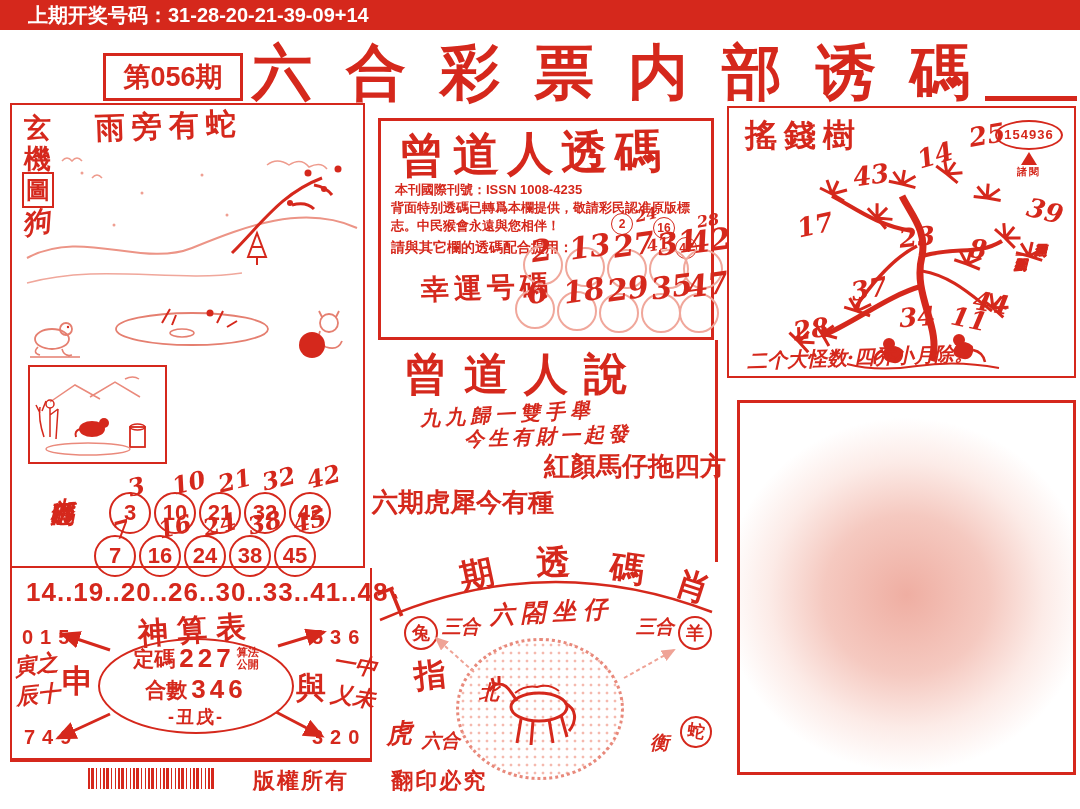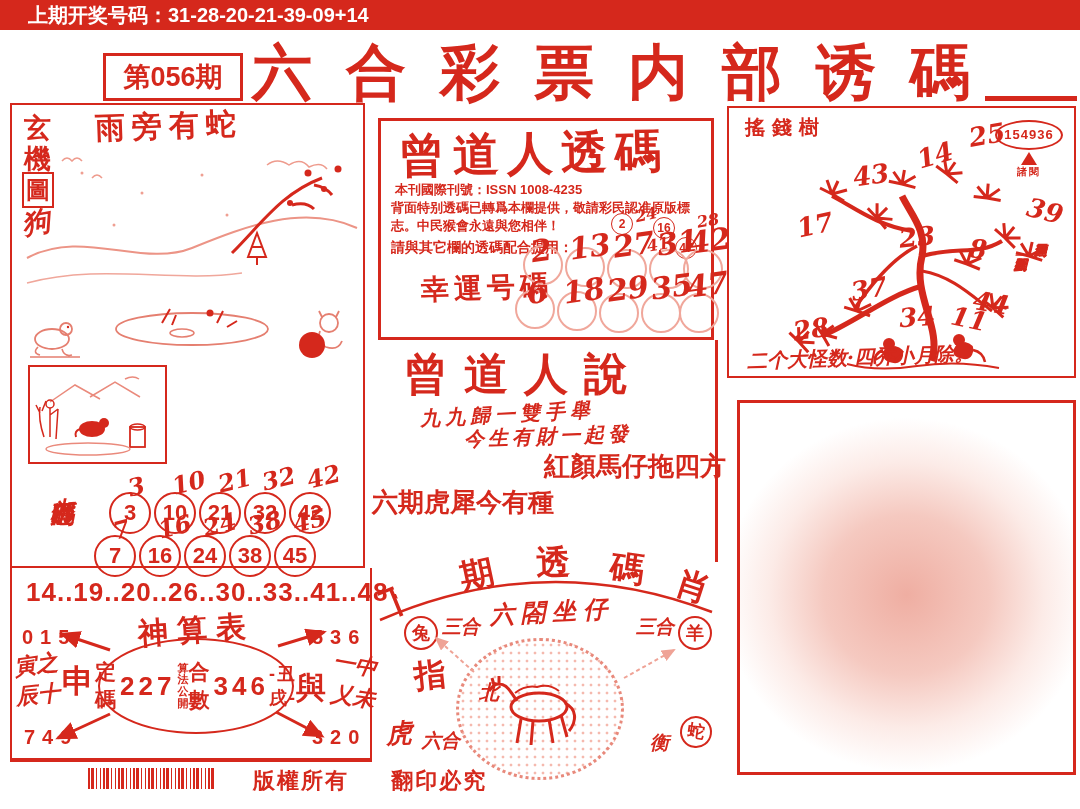--- a/index.html
+++ b/index.html
@@ -134,21 +134,21 @@
 
   <div class="abs bold" style="left:26px;top:577px;font-size:26px;letter-spacing:1px;">14..19..20..26..30..33..41..48</div>
 
   <div class="abs brush" style="left:138px;top:610px;font-size:30px;letter-spacing:9px;transform:rotate(-4deg);">神算表</div>
 
   <div class="abs bold" style="left:22px;top:626px;font-size:20px;letter-spacing:7px;">015</div>
   <div class="abs bold" style="left:312px;top:626px;font-size:20px;letter-spacing:7px;">536</div>
   <div class="abs bold" style="left:24px;top:726px;font-size:20px;letter-spacing:7px;">749</div>
   <div class="abs bold" style="left:312px;top:726px;font-size:20px;letter-spacing:7px;">320</div>
 
-  <div class="abs" style="left:98px;top:638px;width:192px;height:92px;border:2.5px solid #d5281c;border-radius:50%;display:flex;flex-direction:row;align-items:center;justify-content:center;">
+  <div class="abs" style="left:98px;top:638px;width:192px;height:92px;border:2.5px solid #d5281c;border-radius:50%;display:flex;flex-direction:column;align-items:center;justify-content:center;">
     <div style="display:flex;align-items:center;">
       <span class="bold" style="font-size:21px;">定碼</span>
       <span class="bold" style="font-size:26px;letter-spacing:4px;margin-left:4px;">227</span>
       <span style="display:inline-flex;flex-direction:column;font-size:11px;font-weight:bold;line-height:1.05;margin-left:2px;">
         <span>算法</span>
         <span>公開</span>
       </span>
     </div>
     <div style="display:flex;align-items:center;">
       <span class="bold" style="font-size:21px;">合數</span>
@@ -264,21 +264,21 @@
 
     <div class="abs hand" style="left:8px;top:196px;font-size:26px;transform:rotate(-4deg);">虎</div>
     <div class="abs hand" style="left:44px;top:208px;font-size:19px;">六合</div>
     <div class="abs hand" style="left:272px;top:210px;font-size:19px;">衡</div>
     <div class="abs" style="left:302px;top:196px;width:28px;height:28px;border:2px solid #d5281c;border-radius:50%;line-height:28px;text-align:center;font-size:17px;font-weight:bold;transform:rotate(8deg);">蛇</div>
   </div>
 
   <div class="abs" style="left:715px;top:340px;width:2.5px;height:222px;background:#d5281c;"></div>
 
   <div class="abs box" style="left:727px;top:106px;width:349px;height:272px;">
-    <div class="abs brush" style="left:16px;top:6px;font-size:20px;letter-spacing:7px;white-space:nowrap;">搖錢樹</div>
+    <div class="abs brush" style="left:16px;top:6px;font-size:32px;letter-spacing:7px;white-space:nowrap;">搖錢樹</div>
 
     <div class="abs" style="left:266px;top:12px;width:64px;height:26px;border:2.5px solid #d5281c;border-radius:50%;text-align:center;line-height:26px;font-size:13px;font-weight:bold;letter-spacing:1px;">154936</div>
     <div class="abs" style="left:288px;top:44px;text-align:left;">
       <div style="width:0;height:0;border-left:8px solid transparent;border-right:8px solid transparent;border-bottom:13px solid #d5281c;margin:0 auto;"></div>
       <div class="bold" style="font-size:10px;letter-spacing:2px;">諸閱</div>
     </div>
 
     <svg class="abs" style="left:8px;top:28px;" width="320" height="240" viewBox="0 0 320 240">
       <defs>
         <g id="leaf" stroke="#d5281c" stroke-width="3" fill="none">

